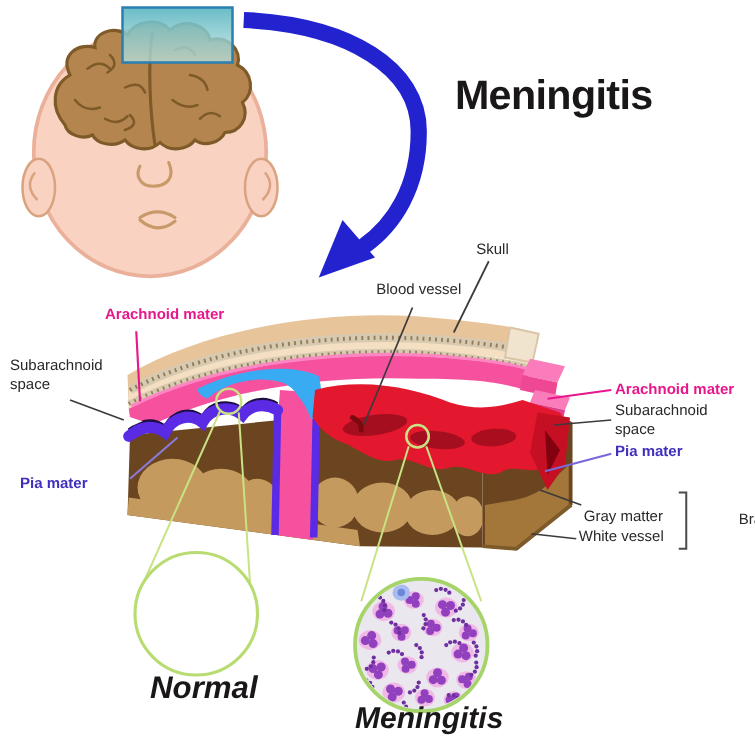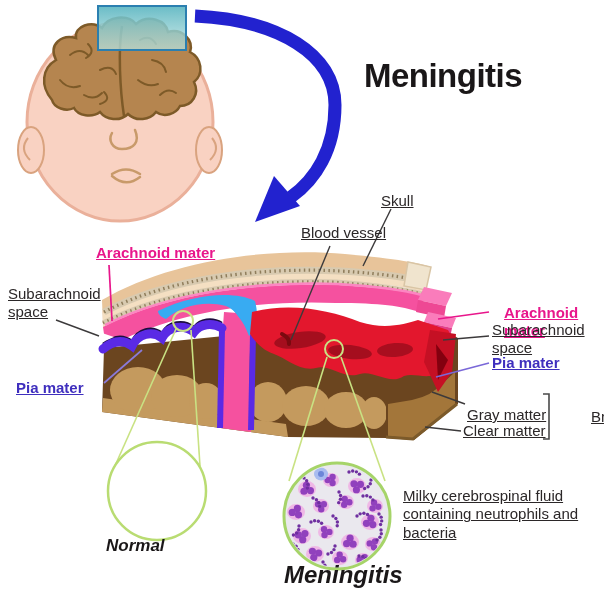--- a/index.html
+++ b/index.html
@@ -1,29 +1,29 @@
 <!DOCTYPE html>
 <html><head>
 <meta charset="utf-8">
 <style>
   html,body{margin:0;padding:0;background:#ffffff;}
   #stage{
     position:relative;width:604px;height:600px;background:#ffffff;overflow:hidden;
     font-family:"Liberation Sans","DejaVu Sans",sans-serif;
   }
   #art{position:absolute;left:0;top:0;}
-  .lbl{position:absolute;font-size:15px;line-height:1.22;color:#2b2728;text-decoration:underline;}
-  .lbl.magenta{color:#e8168b;font-weight:bold;margin-left:12px;}
+  .lbl{position:absolute;font-size:12px;line-height:1.22;color:#2b2728;}
+  .lbl.magenta{color:#e8168b;font-weight:bold;}
   .lbl.blue{color:#3f2fbe;font-weight:bold;}
   .title{
     position:absolute;left:336px;top:57px;width:214px;text-align:center;
     font-size:33px;font-weight:800;color:#1a1718;letter-spacing:-0.5px;
   }
   .caption{position:absolute;font-style:italic;font-weight:bold;color:#1a1718;}
-  #normal-caption{left:106px;top:536px;font-size:17px;}
+  #normal-caption{left:120px;top:536px;font-size:25px;}
   #meningitis-caption{left:284px;top:561px;font-size:24px;}
 </style>
 </head>
 <body>
 
 <div id="stage">
 
   <svg id="art" width="604" height="600" viewBox="0 0 604 600">
 
     <defs>
@@ -311,20 +311,19 @@
   <div class="lbl" style="left:301px;top:224px;">Blood vessel</div>
 
   <div class="lbl magenta" style="left:84px;top:244px;">Arachnoid mater</div>
   <div class="lbl" style="left:8px;top:285px;width:102px;">Subarachnoid space</div>
   <div class="lbl blue" style="left:16px;top:379px;">Pia mater</div>
 
   <div class="lbl magenta" style="left:492px;top:304px;">Arachnoid mater</div>
   <div class="lbl" style="left:492px;top:321px;width:104px;">Subarachnoid space</div>
   <div class="lbl blue" style="left:492px;top:354px;">Pia mater</div>
   <div class="lbl" style="left:467px;top:406px;">Gray matter</div>
-  <div class="lbl" style="left:463px;top:422px;">Clear matter</div>
+  <div class="lbl" style="left:463px;top:422px;">White vessel</div>
   <div class="lbl" style="left:591px;top:408px;">Brain</div>
 
   <div class="caption" id="normal-caption">Normal</div>
 
-  <div class="lbl" style="left:403px;top:487px;width:176px;">Milky cerebrospinal fluid containing neutrophils and bacteria</div>
   <div class="caption" id="meningitis-caption">Meningitis</div>
 </div>
 
 </body></html>

